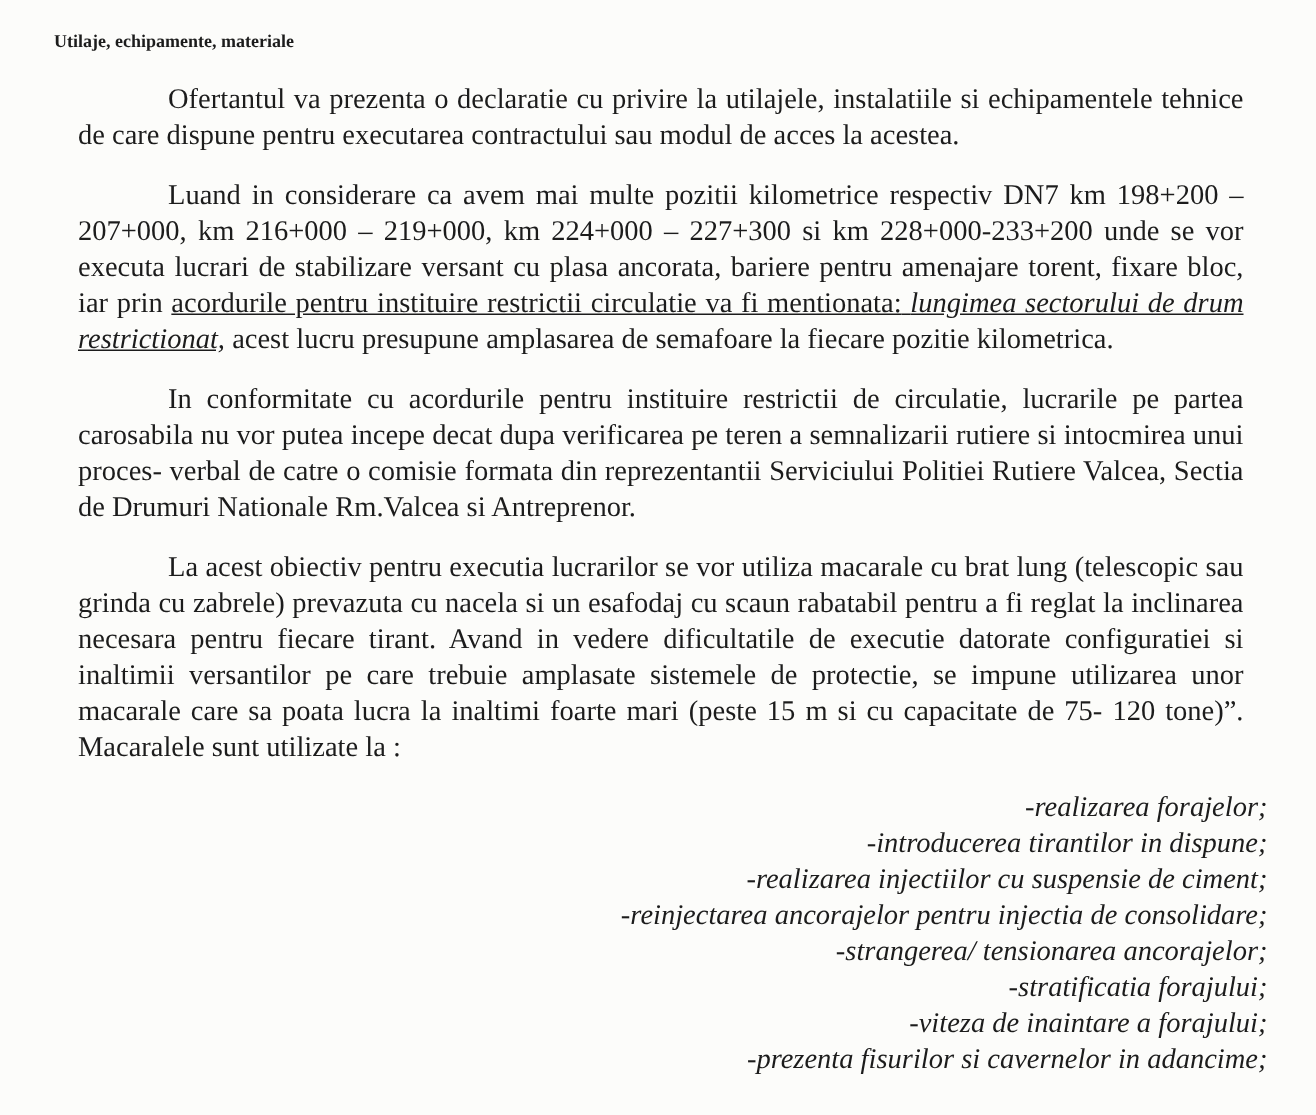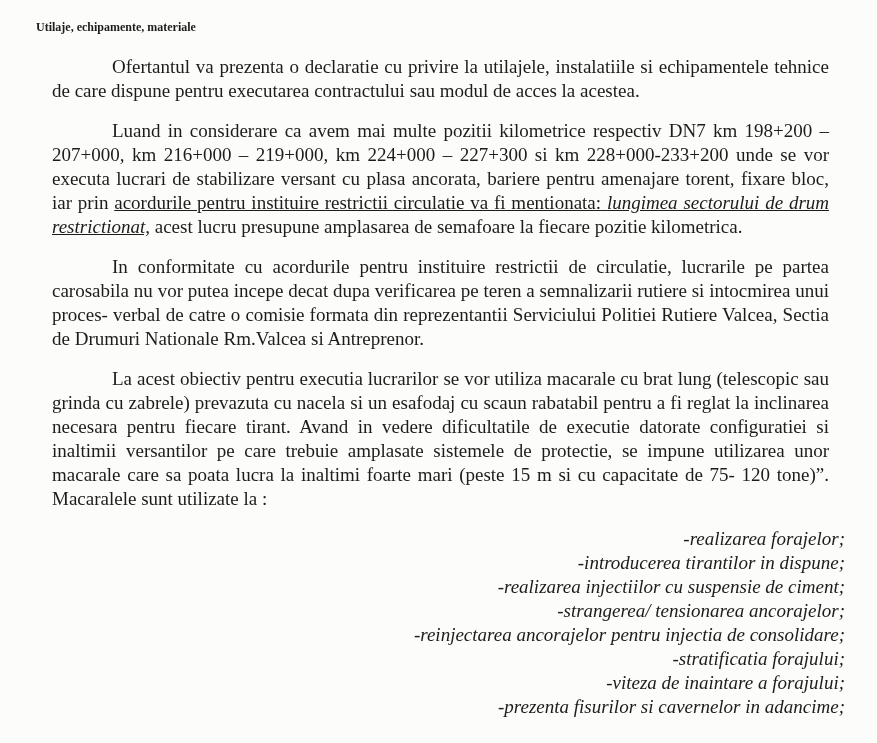--- a/index.html
+++ b/index.html
@@ -60,22 +60,22 @@
     <p class="para"><span>Luand in considerare ca avem mai multe pozitii kilometrice  respectiv</span> <span class="b">DN7 km 198+200 – 207+000, km 216+000 – 219+000, km 224+000 – 227+300 si km 228+000-233+200</span> <span>unde se vor executa lucrari de stabilizare versant cu plasa ancorata, bariere pentru amenajare torent, fixare bloc, iar prin</span> <span class="u"><span>acordurile pentru instituire restrictii circulatie va fi mentionata:</span> <span class="i">lungimea sectorului de drum restrictionat,</span></span> <span>acest lucru presupune amplasarea de semafoare la fiecare pozitie kilometrica.</span></p>
 
     <p class="para">In conformitate cu acordurile pentru instituire restrictii de circulatie, lucrarile pe partea carosabila nu vor putea incepe decat dupa verificarea pe teren a semnalizarii rutiere si intocmirea unui proces- verbal de catre o comisie formata din reprezentantii Serviciului Politiei Rutiere Valcea, Sectia de Drumuri Nationale Rm.Valcea si Antreprenor.</p>
 
     <p class="para">La acest obiectiv pentru executia lucrarilor se vor utiliza macarale cu brat lung (telescopic sau grinda cu zabrele) prevazuta cu nacela si un esafodaj cu scaun rabatabil pentru a fi reglat la inclinarea necesara pentru fiecare tirant.  Avand in vedere dificultatile de executie datorate configuratiei si inaltimii versantilor pe care trebuie amplasate sistemele de protectie, se impune utilizarea unor macarale care sa poata lucra la inaltimi foarte mari (peste 15 m si cu capacitate de 75- 120 tone)”. Macaralele sunt utilizate la :</p>
 
     <div class="list">
       <div class="li"><span class="dash">-</span><span>realizarea forajelor;</span></div>
       <div class="li"><span class="dash">-</span><span>introducerea tirantilor in dispune;</span></div>
       <div class="li"><span class="dash">-</span><span>realizarea injectiilor cu suspensie de ciment;</span></div>
+      <div class="li"><span class="dash">-</span><span>reinjectarea ancorajelor pentru injectia de consolidare;</span></div>
       <div class="li"><span class="dash">-</span><span>strangerea/ tensionarea ancorajelor;</span></div>
-      <div class="li"><span class="dash">-</span><span>reinjectarea ancorajelor pentru injectia de consolidare;</span></div>
     </div>
 
 
     <div class="list">
       <div class="li"><span class="dash">-</span><span>stratificatia forajului;</span></div>
       <div class="li"><span class="dash">-</span><span>viteza de inaintare a forajului;</span></div>
       <div class="li"><span class="dash">-</span><span>prezenta fisurilor si cavernelor in adancime;</span></div>
     </div>
 
 

